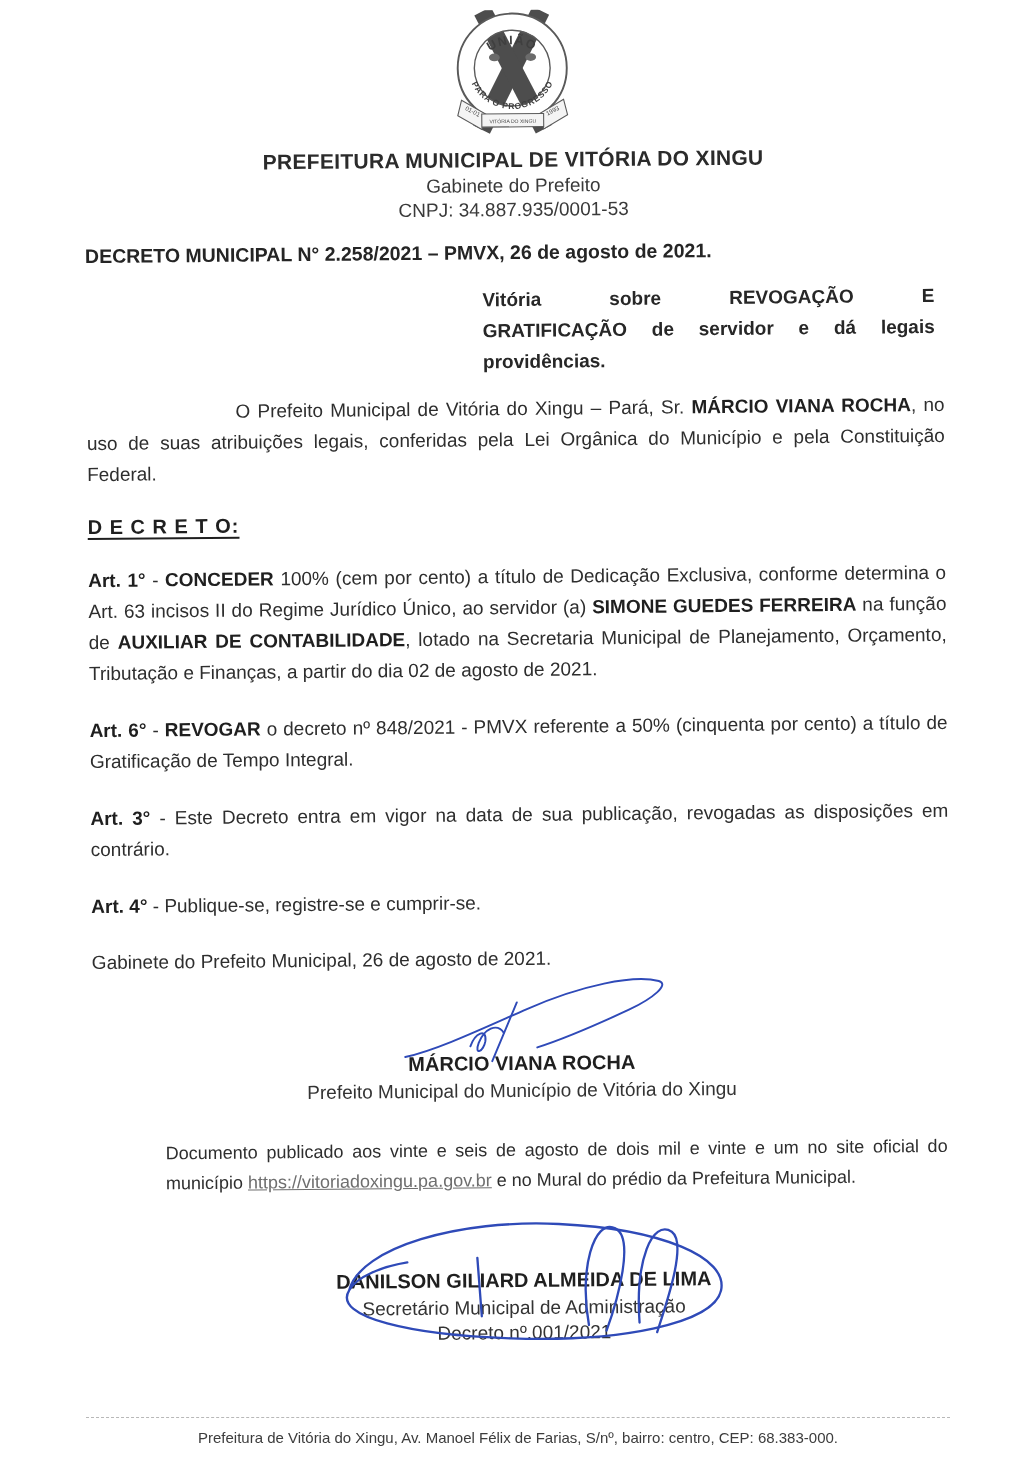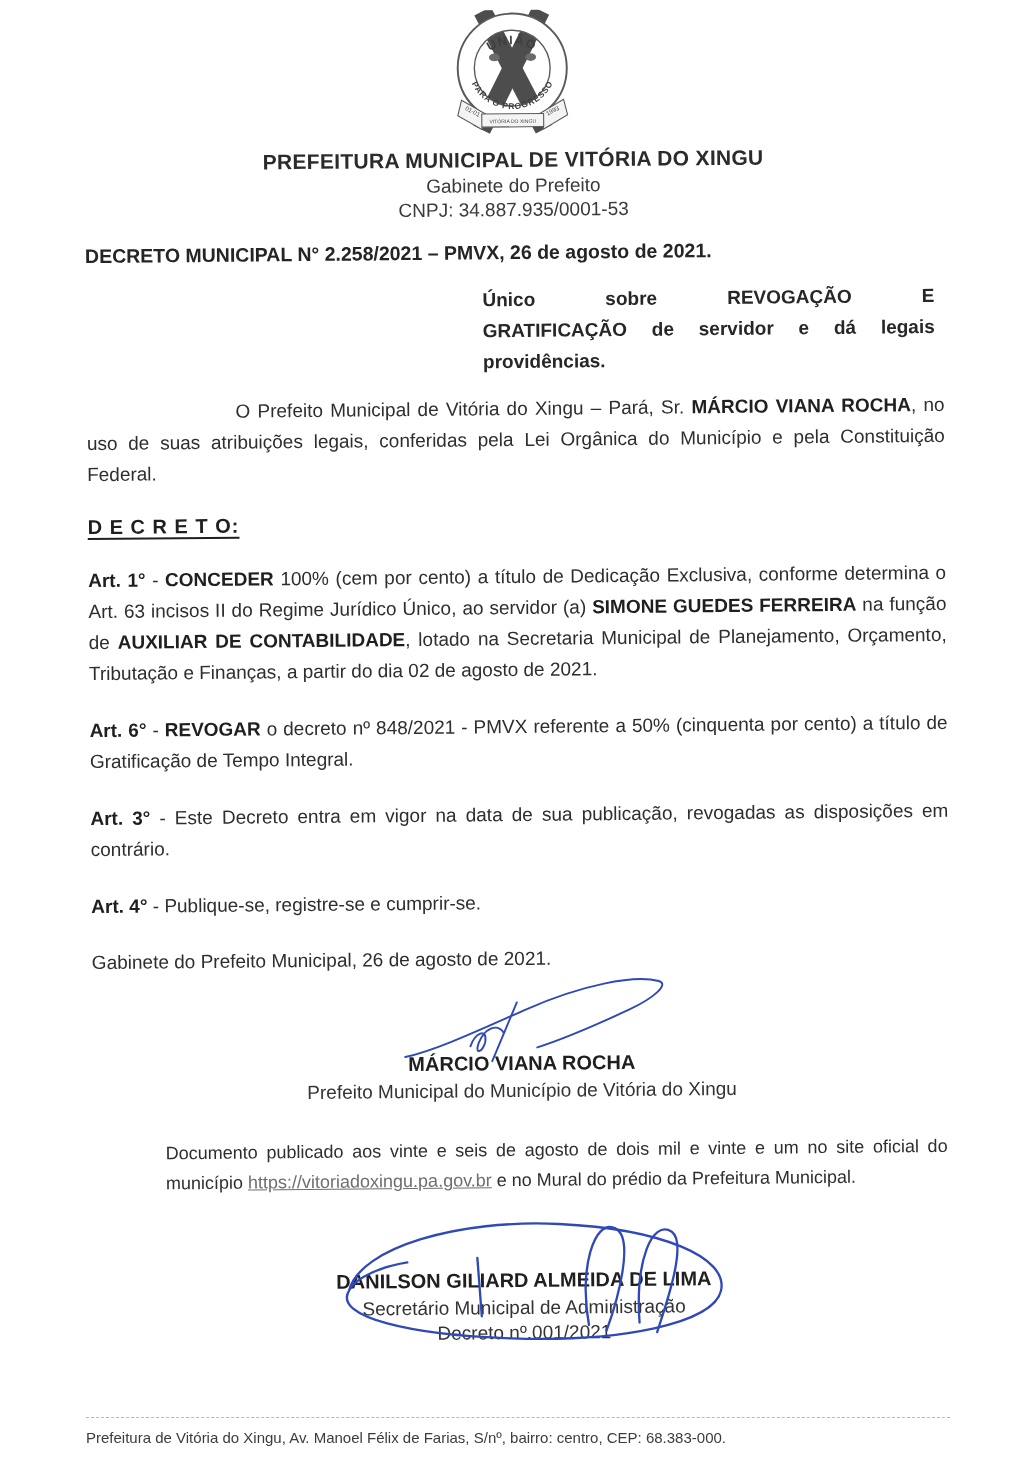--- a/index.html
+++ b/index.html
@@ -41,21 +41,21 @@
   .signer-role { font-size:19px; color:#333; line-height:25px; margin-top:2px; }
   .pub-note { margin-top:32px; margin-left:72px; width:782px; font-size:18px; line-height:30px; text-align:justify; text-align-last:left; }
   .sig-block-2 { position:relative; margin-top:12px; padding-top:60px; text-align:center; }
   .sig-block-2 svg { position:absolute; top:-4px; left:50%; transform:translateX(-49%); }
   .sig-block-2 .signer-extra { font-size:19px; color:#333; line-height:25px; }
 
   
   .doc-footer {
     position:absolute; left:86px; right:78px; bottom:16px;
     border-top:1px dashed #b8b8b8; padding-top:8px;
-    font-size:15px; line-height:24px; color:#3c3c3c;
+    text-align:center; font-size:15px; line-height:24px; color:#3c3c3c;
   }
 </style>
 </head>
 <body>
 
 <div class="page">
   <div class="tilt">
     <div class="content">
 
       <div class="doc-header">
@@ -97,21 +97,21 @@
         </div>
         <div class="org-name">PREFEITURA MUNICIPAL DE VITÓRIA DO XINGU</div>
         <div class="org-dept">Gabinete do Prefeito</div>
         <div class="org-cnpj">CNPJ: 34.887.935/0001-53</div>
       </div>
 
       <div class="decree-title">DECRETO MUNICIPAL N° 2.258/2021 – PMVX, 26 de agosto de 2021.</div>
 
       <div class="decree-summary">
         <div class="jline">
-            <span>Único</span>
+            <span>Vitória</span>
             <span>sobre</span>
             <span>REVOGAÇÃO</span>
             <span>E</span>
           </div>
         <div class="jline">
             <span>GRATIFICAÇÃO</span>
             <span>de</span>
             <span>servidor</span>
             <span>e</span>
             <span>dá</span>

